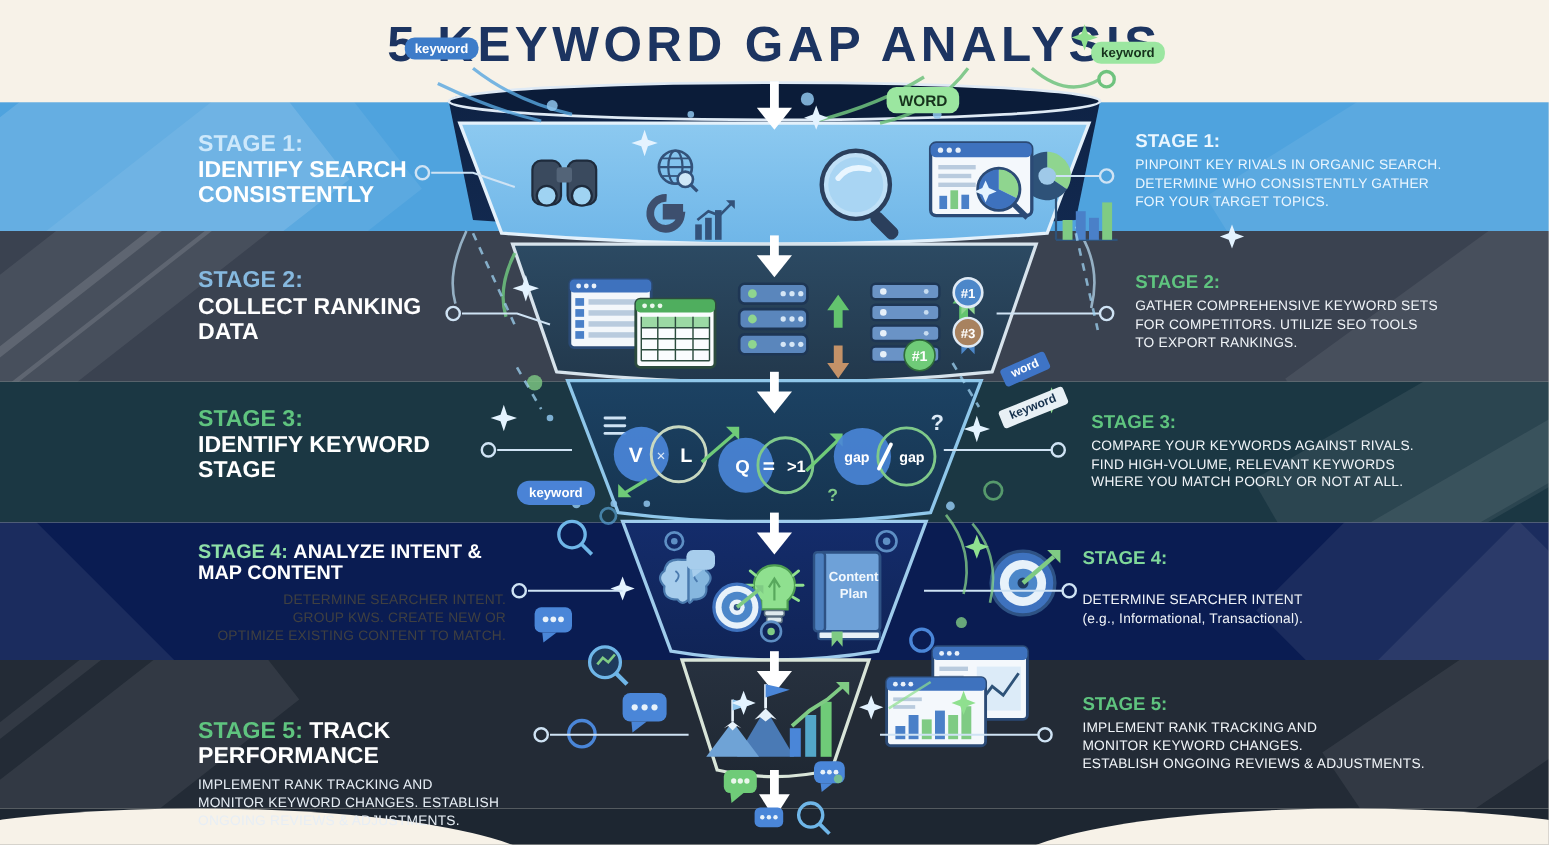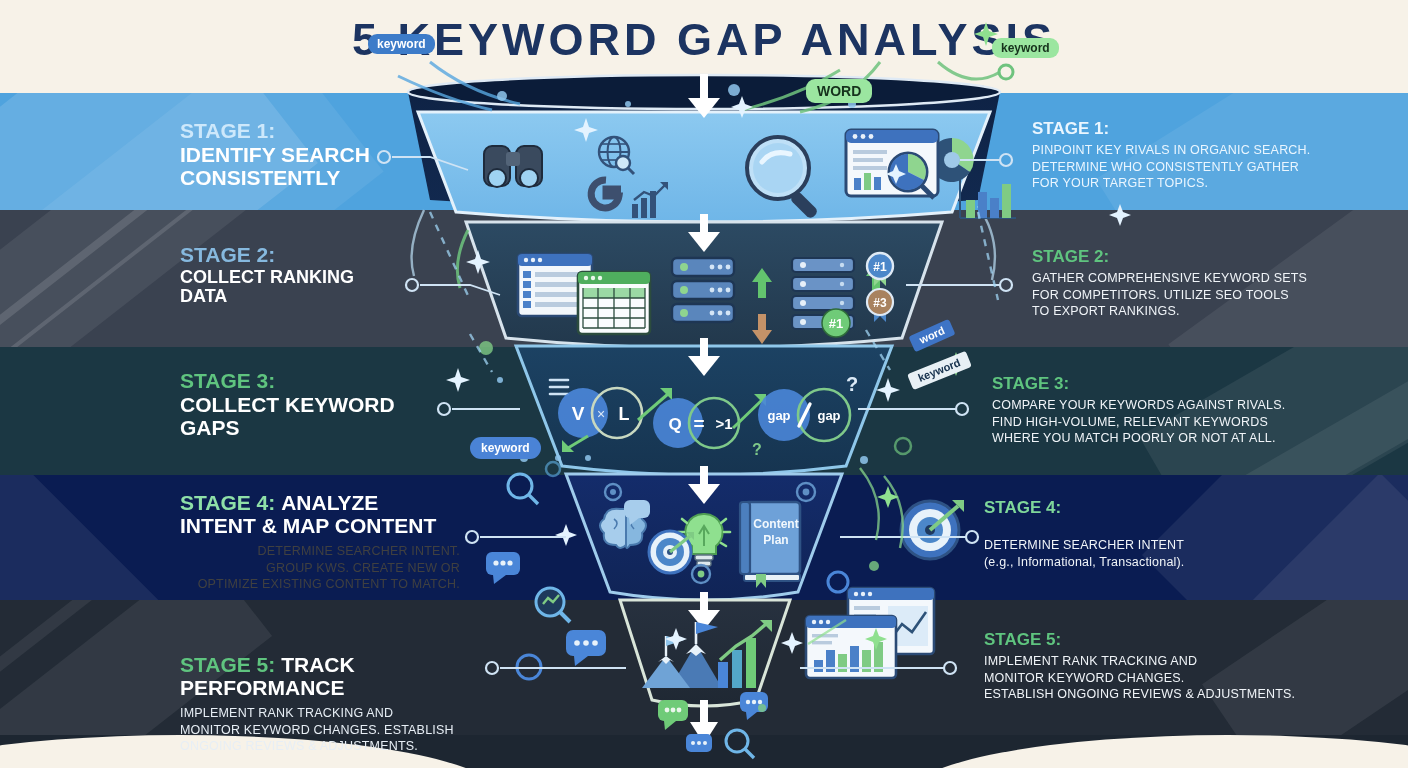--- a/index.html
+++ b/index.html
@@ -663,30 +663,30 @@
   <div class="tag tag-word" style="left:910px;top:327px;">word</div>
   <div class="tag tag-keyword" style="left:908px;top:362px;">keyword</div>
 
   <div class="txtcol" style="left:180px;top:120px;width:210px;">
     <div class="lbl" style="font-size:21px;color:#CDE8FB;">STAGE 1:</div>
     <div class="lbl" style="font-size:21px;color:#FFFFFF;margin-top:2px;">IDENTIFY SEARCH CONSISTENTLY</div>
   </div>
 
   <div class="txtcol" style="left:180px;top:244px;width:220px;">
     <div class="lbl" style="font-size:21px;color:#86B9DF;">STAGE 2:</div>
-    <div class="lbl" style="font-size:18px;color:#FFFFFF;margin-top:2px;">COLLECT RANKING DATA</div>
+    <div class="lbl" style="font-size:21px;color:#FFFFFF;margin-top:2px;">COLLECT RANKING DATA</div>
   </div>
 
   <div class="txtcol" style="left:180px;top:370px;width:260px;">
     <div class="lbl" style="font-size:21px;color:#5FC47F;">STAGE 3:</div>
-    <div class="lbl" style="font-size:21px;color:#FFFFFF;margin-top:2px;">COLLECT KEYWORD GAPS</div>
+    <div class="lbl" style="font-size:21px;color:#FFFFFF;margin-top:2px;">IDENTIFY KEYWORD STAGE</div>
   </div>
 
   <div class="txtcol" style="left:180px;top:492px;width:280px;">
-    <div style="font-size:21px;line-height:1.08;">
+    <div style="font-size:18px;line-height:1.08;">
       <span class="lbl" style="color:#8FE0A8;">STAGE 4:</span>
       <span class="lbl" style="color:#FFFFFF;">ANALYZE INTENT &amp; MAP CONTENT</span>
     </div>
     <div class="desc" style="color:#404040;margin-top:6px;white-space:pre-line;text-align:right;">DETERMINE SEARCHER INTENT.
 GROUP KWS. CREATE NEW OR
 OPTIMIZE EXISTING CONTENT TO MATCH.</div>
   </div>
 
   <div class="txtcol" style="left:180px;top:630px;width:320px;">
     <div style="font-size:21px;line-height:1.08;margin-top:24px;">

